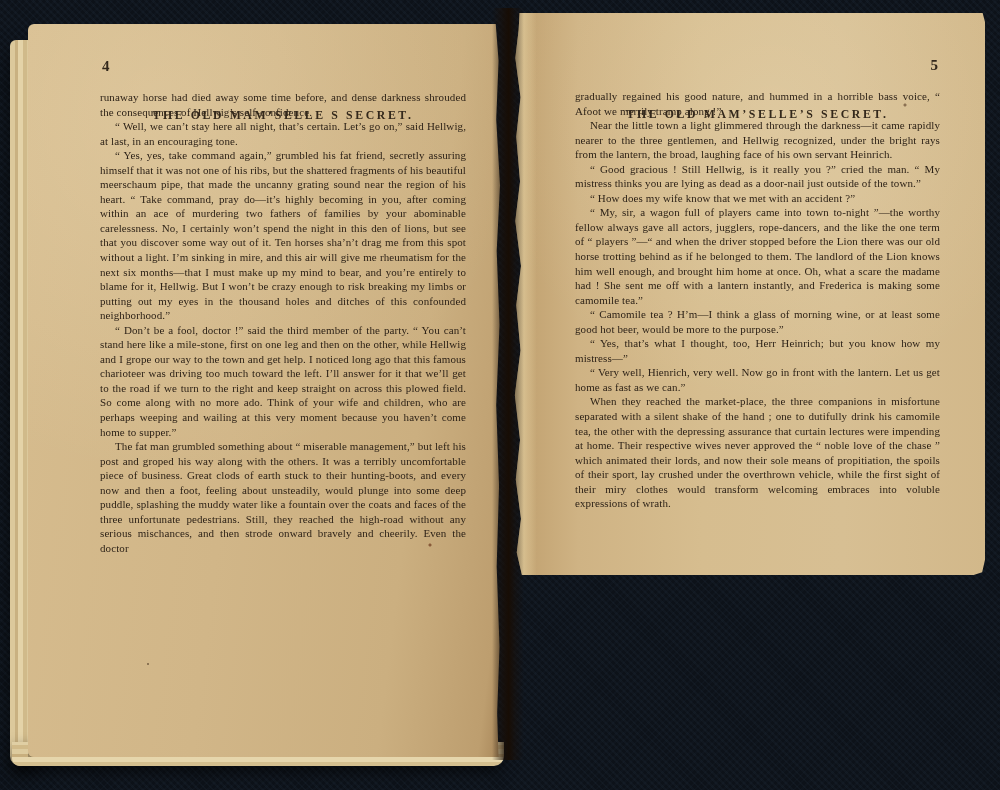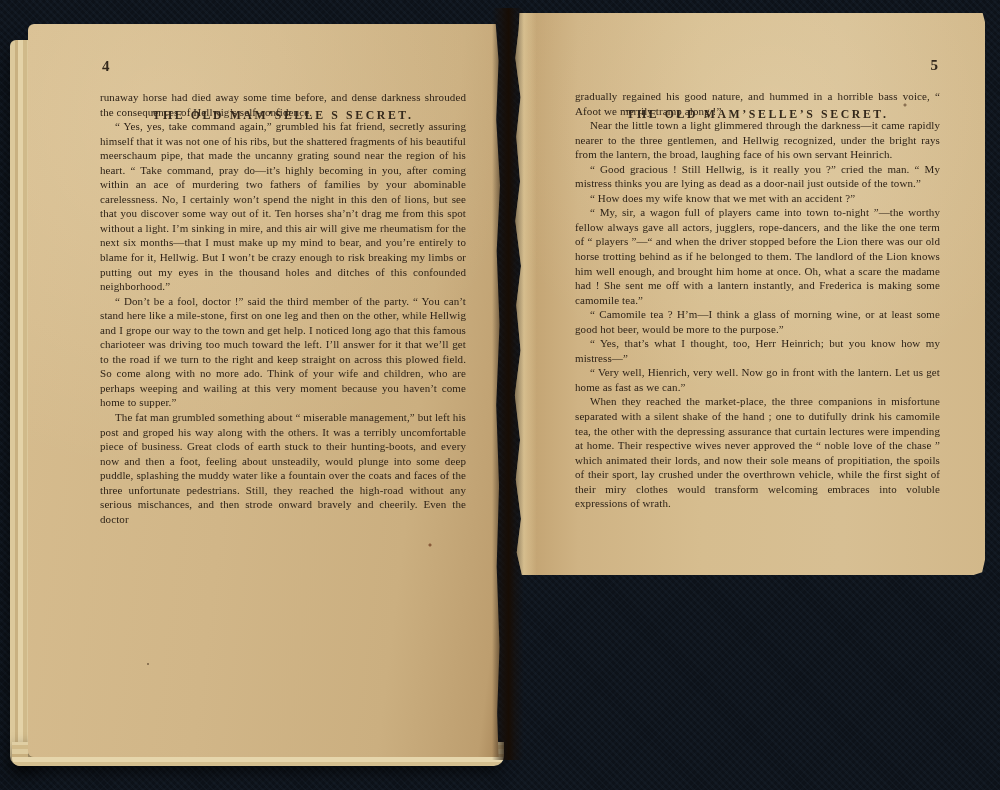--- a/index.html
+++ b/index.html
@@ -123,20 +123,21 @@
   <div class="stack-left"></div>
   <div class="stack-bottom"></div>
 
   <div class="page left-page">
     <div class="running-head">
       <span class="page-num">4</span>
       <span class="head-title">THE OLD MAM’SELLE S SECRET.</span>
     </div>
     <div class="page-body">
         <p>runaway horse had died away some time before, and dense darkness shrouded the consequences of Hellwig’s self-confidence.</p>
+        <p>“ Well, we can’t stay here all night, that’s certain. Let’s go on,” said Hellwig, at last, in an encouraging tone.</p>
         <p>“ Yes, yes, take command again,” grumbled his fat friend, secretly assuring himself that it was not one of his ribs, but the shattered fragments of his beautiful meerschaum pipe, that made the uncanny grating sound near the region of his heart. “ Take command, pray do—it’s highly becoming in you, after coming within an ace of murdering two fathers of families by your abominable carelessness. No, I certainly won’t spend the night in this den of lions, but see that you discover some way out of it. Ten horses sha’n’t drag me from this spot without a light. I’m sinking in mire, and this air will give me rheumatism for the next six months—that I must make up my mind to bear, and you’re entirely to blame for it, Hellwig. But I won’t be crazy enough to risk breaking my limbs or putting out my eyes in the thousand holes and ditches of this confounded neighborhood.”</p>
         <p>“ Don’t be a fool, doctor !” said the third member of the party. “ You can’t stand here like a mile-stone, first on one leg and then on the other, while Hellwig and I grope our way to the town and get help. I noticed long ago that this famous charioteer was driving too much toward the left. I’ll answer for it that we’ll get to the road if we turn to the right and keep straight on across this plowed field. So come along with no more ado. Think of your wife and children, who are perhaps weeping and wailing at this very moment because you haven’t come home to supper.”</p>
         <p>The fat man grumbled something about “ miserable management,” but left his post and groped his way along with the others. It was a terribly uncomfortable piece of business. Great clods of earth stuck to their hunting-boots, and every now and then a foot, feeling about unsteadily, would plunge into some deep puddle, splashing the muddy water like a fountain over the coats and faces of the three unfortunate pedestrians. Still, they reached the high-road without any serious mischances, and then strode onward bravely and cheerily. Even the doctor</p>
       </div>
   </div>
 
   <div class="gutter"></div>
 
   <div class="page right-page">
     <div class="running-head">

